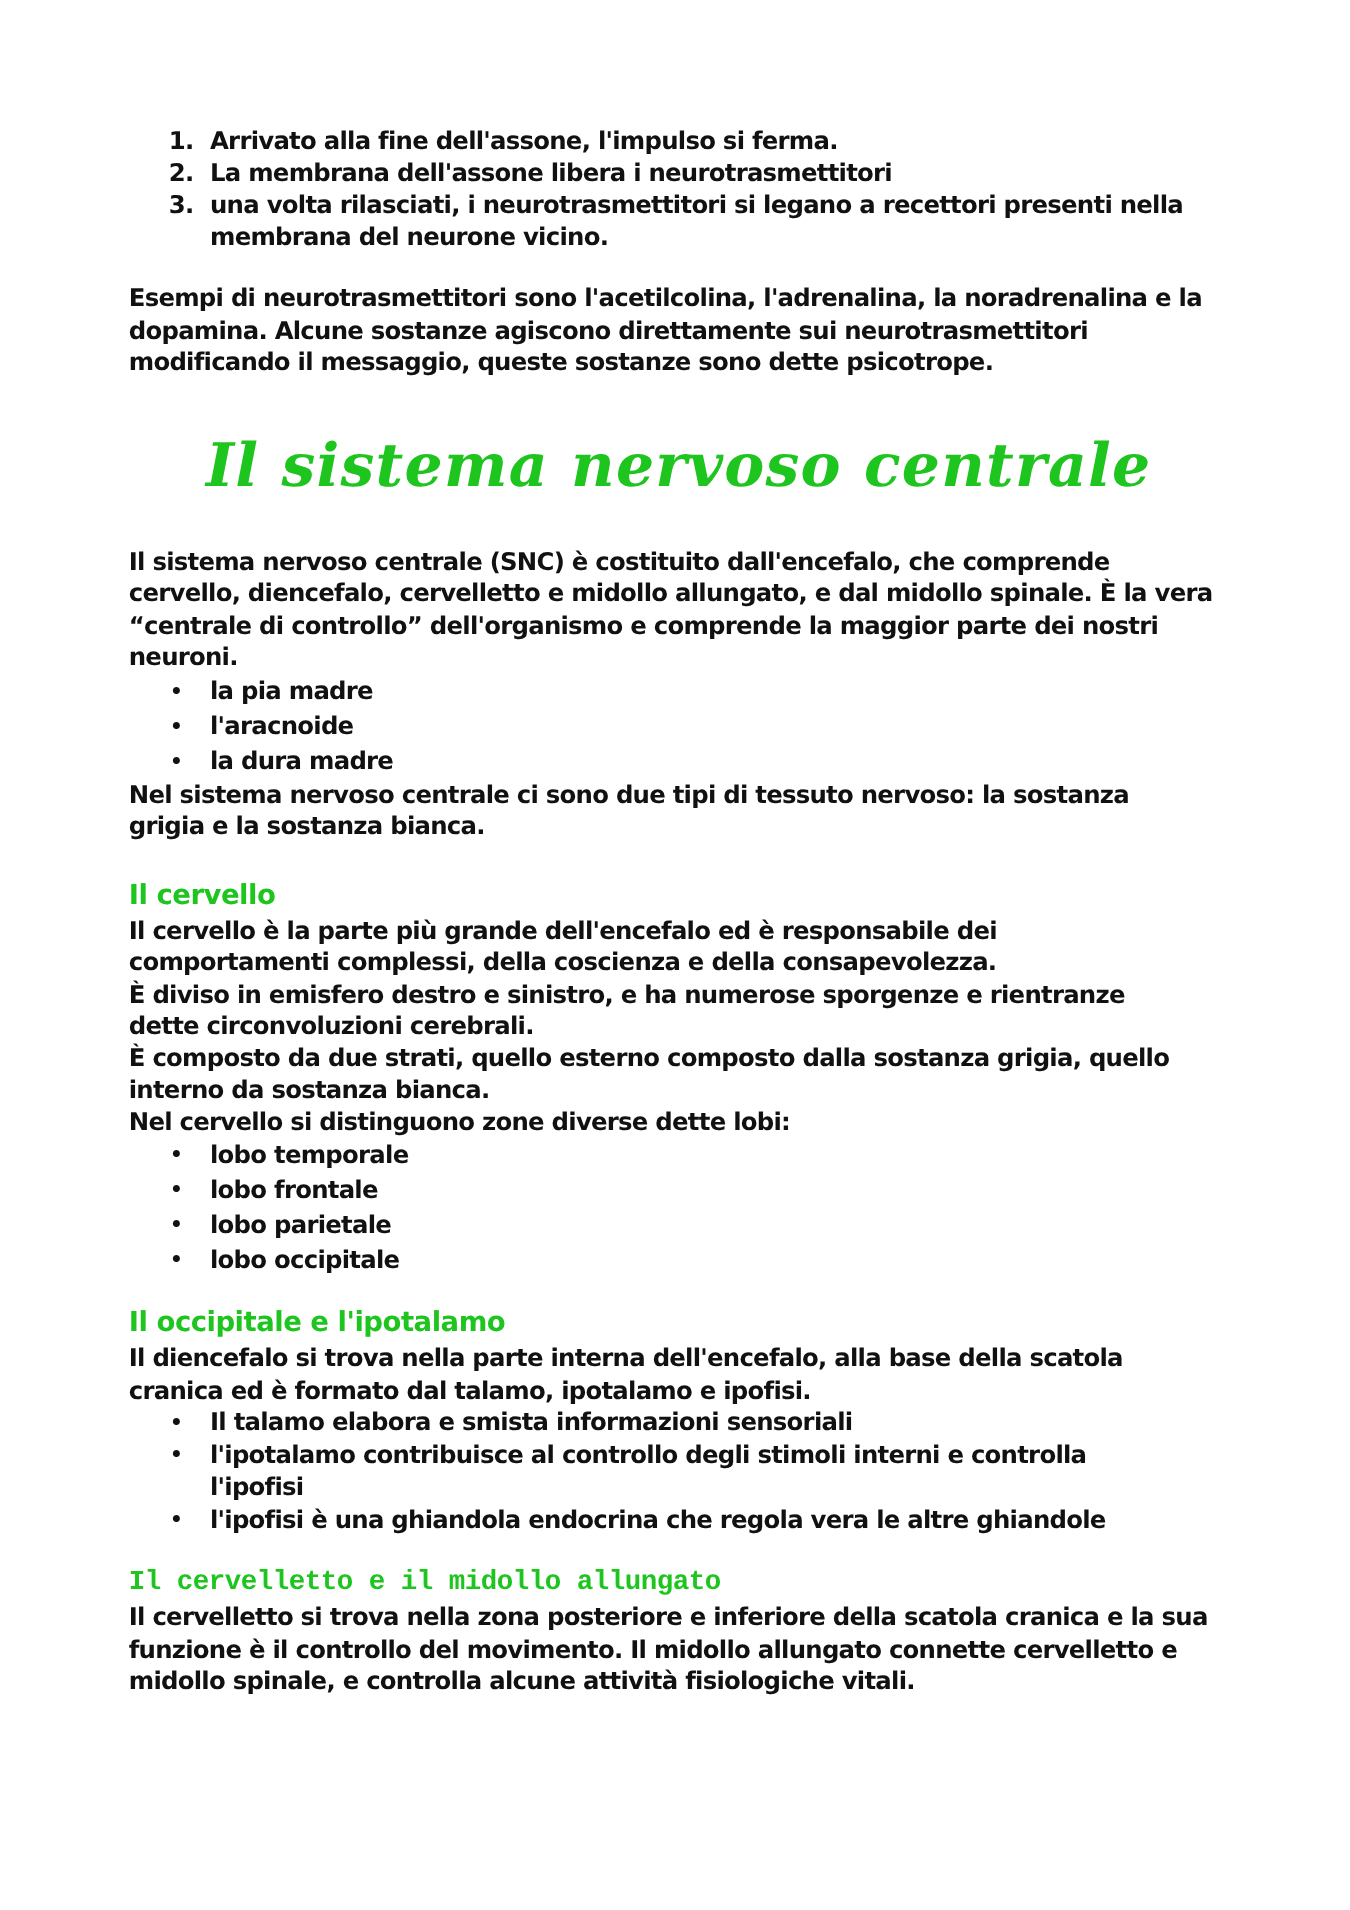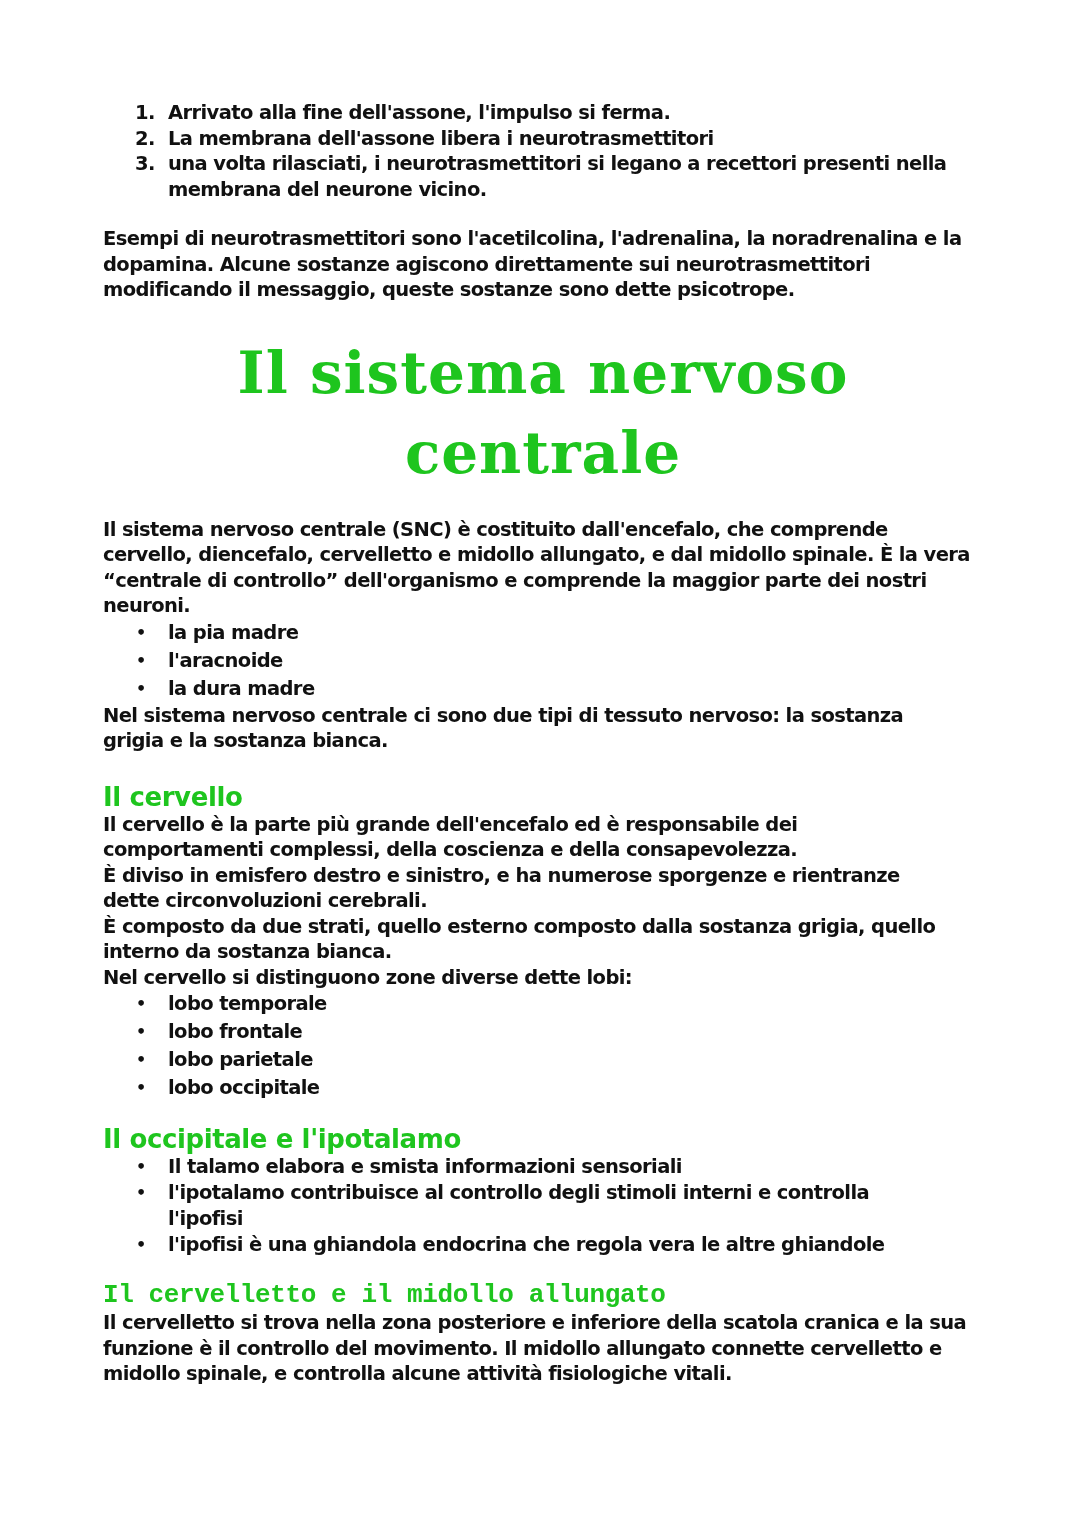--- a/index.html
+++ b/index.html
@@ -54,30 +54,31 @@
       line-height: 28px;
     }
     .ul li .bullet {
       position: absolute;
       left: 33px;
       top: 0;
       font-size: 16px;
     }
     .title {
       font-family: "DejaVu Serif", serif;
+      font-style: italic;
       font-weight: bold;
-      font-size: 58px;
+      font-size: 48px;
       color: #1ec51e;
       text-align: center;
       margin: 0;
       letter-spacing: 1px;
       line-height: 80px;
     }
     .h2 {
-      font-size: 26px;
+      font-size: 22px;
       line-height: 30px;
       font-weight: bold;
       color: #1ec51e;
       margin: 0;
       letter-spacing: -0.4px;
     }
   </style>
 </head>
 <body>
 
@@ -136,20 +137,21 @@
       <span class="bullet">•</span>
       <span>lobo parietale</span>
     </li>
     <li>
       <span class="bullet">•</span>
       <span>lobo occipitale</span>
     </li>
   </ul>
 
   <h2 class="h2" style="margin-top:22px;">Il occipitale e l'ipotalamo</h2>
+  <p class="p" style="padding-right:30px;">Il diencefalo si trova nella parte interna dell'encefalo, alla base della scatola cranica ed è formato dal talamo, ipotalamo e ipofisi.</p>
   <ul class="ul p" style="padding-right:40px;">
     <li style="line-height:26px;">
       <span class="bullet">•</span>
       <span>Il talamo elabora e smista informazioni sensoriali</span>
     </li>
     <li style="line-height:26px;">
       <span class="bullet">•</span>
       <span>l'ipotalamo contribuisce al controllo degli stimoli interni e controlla l'ipofisi</span>
     </li>
     <li style="line-height:26px;">

